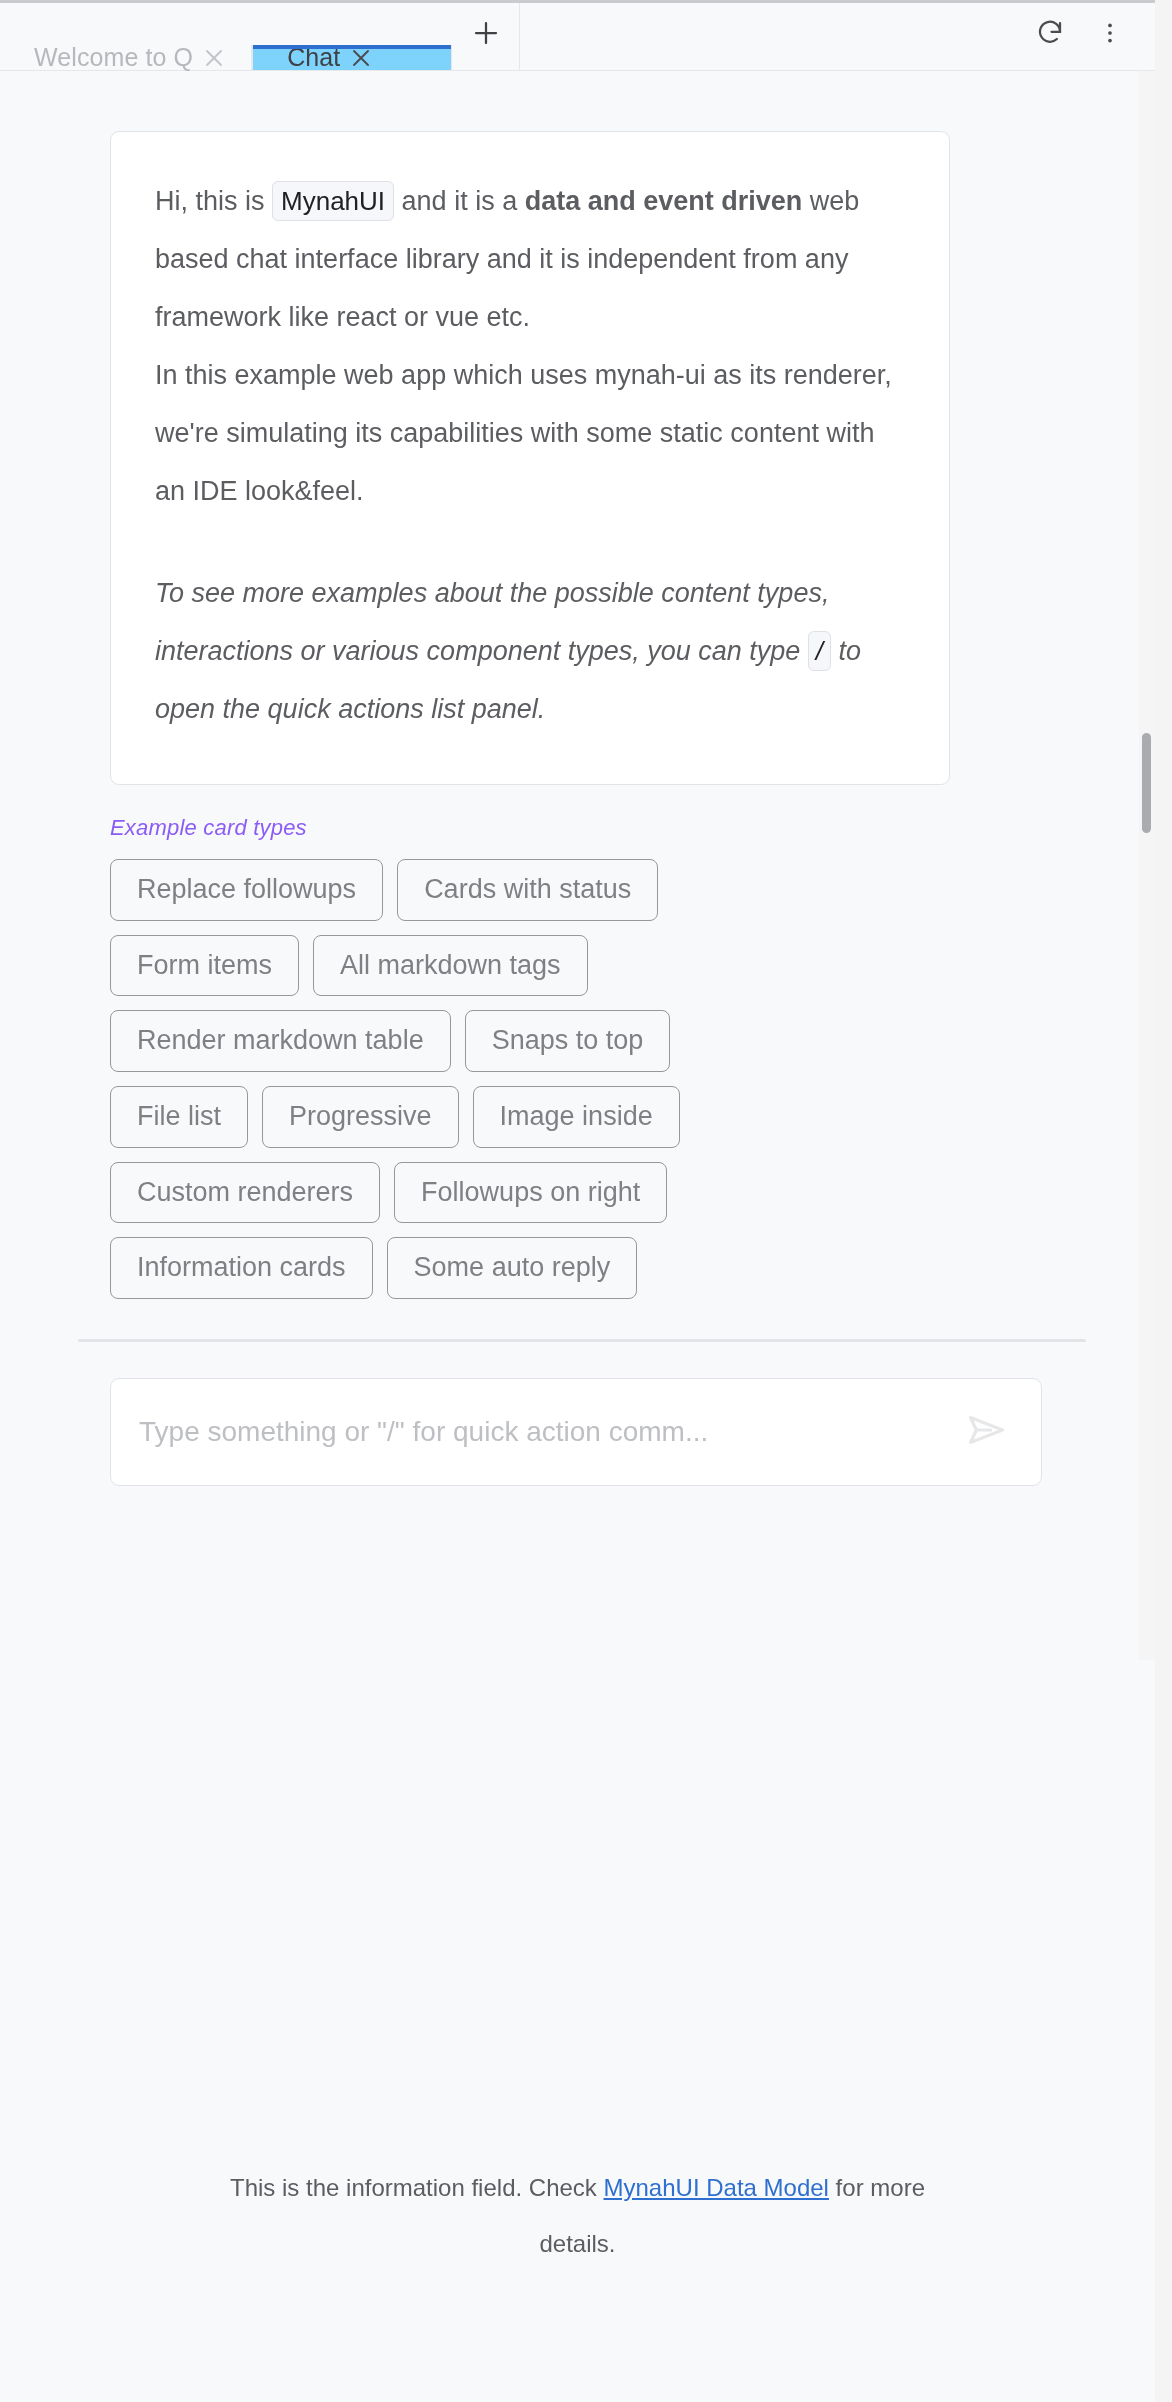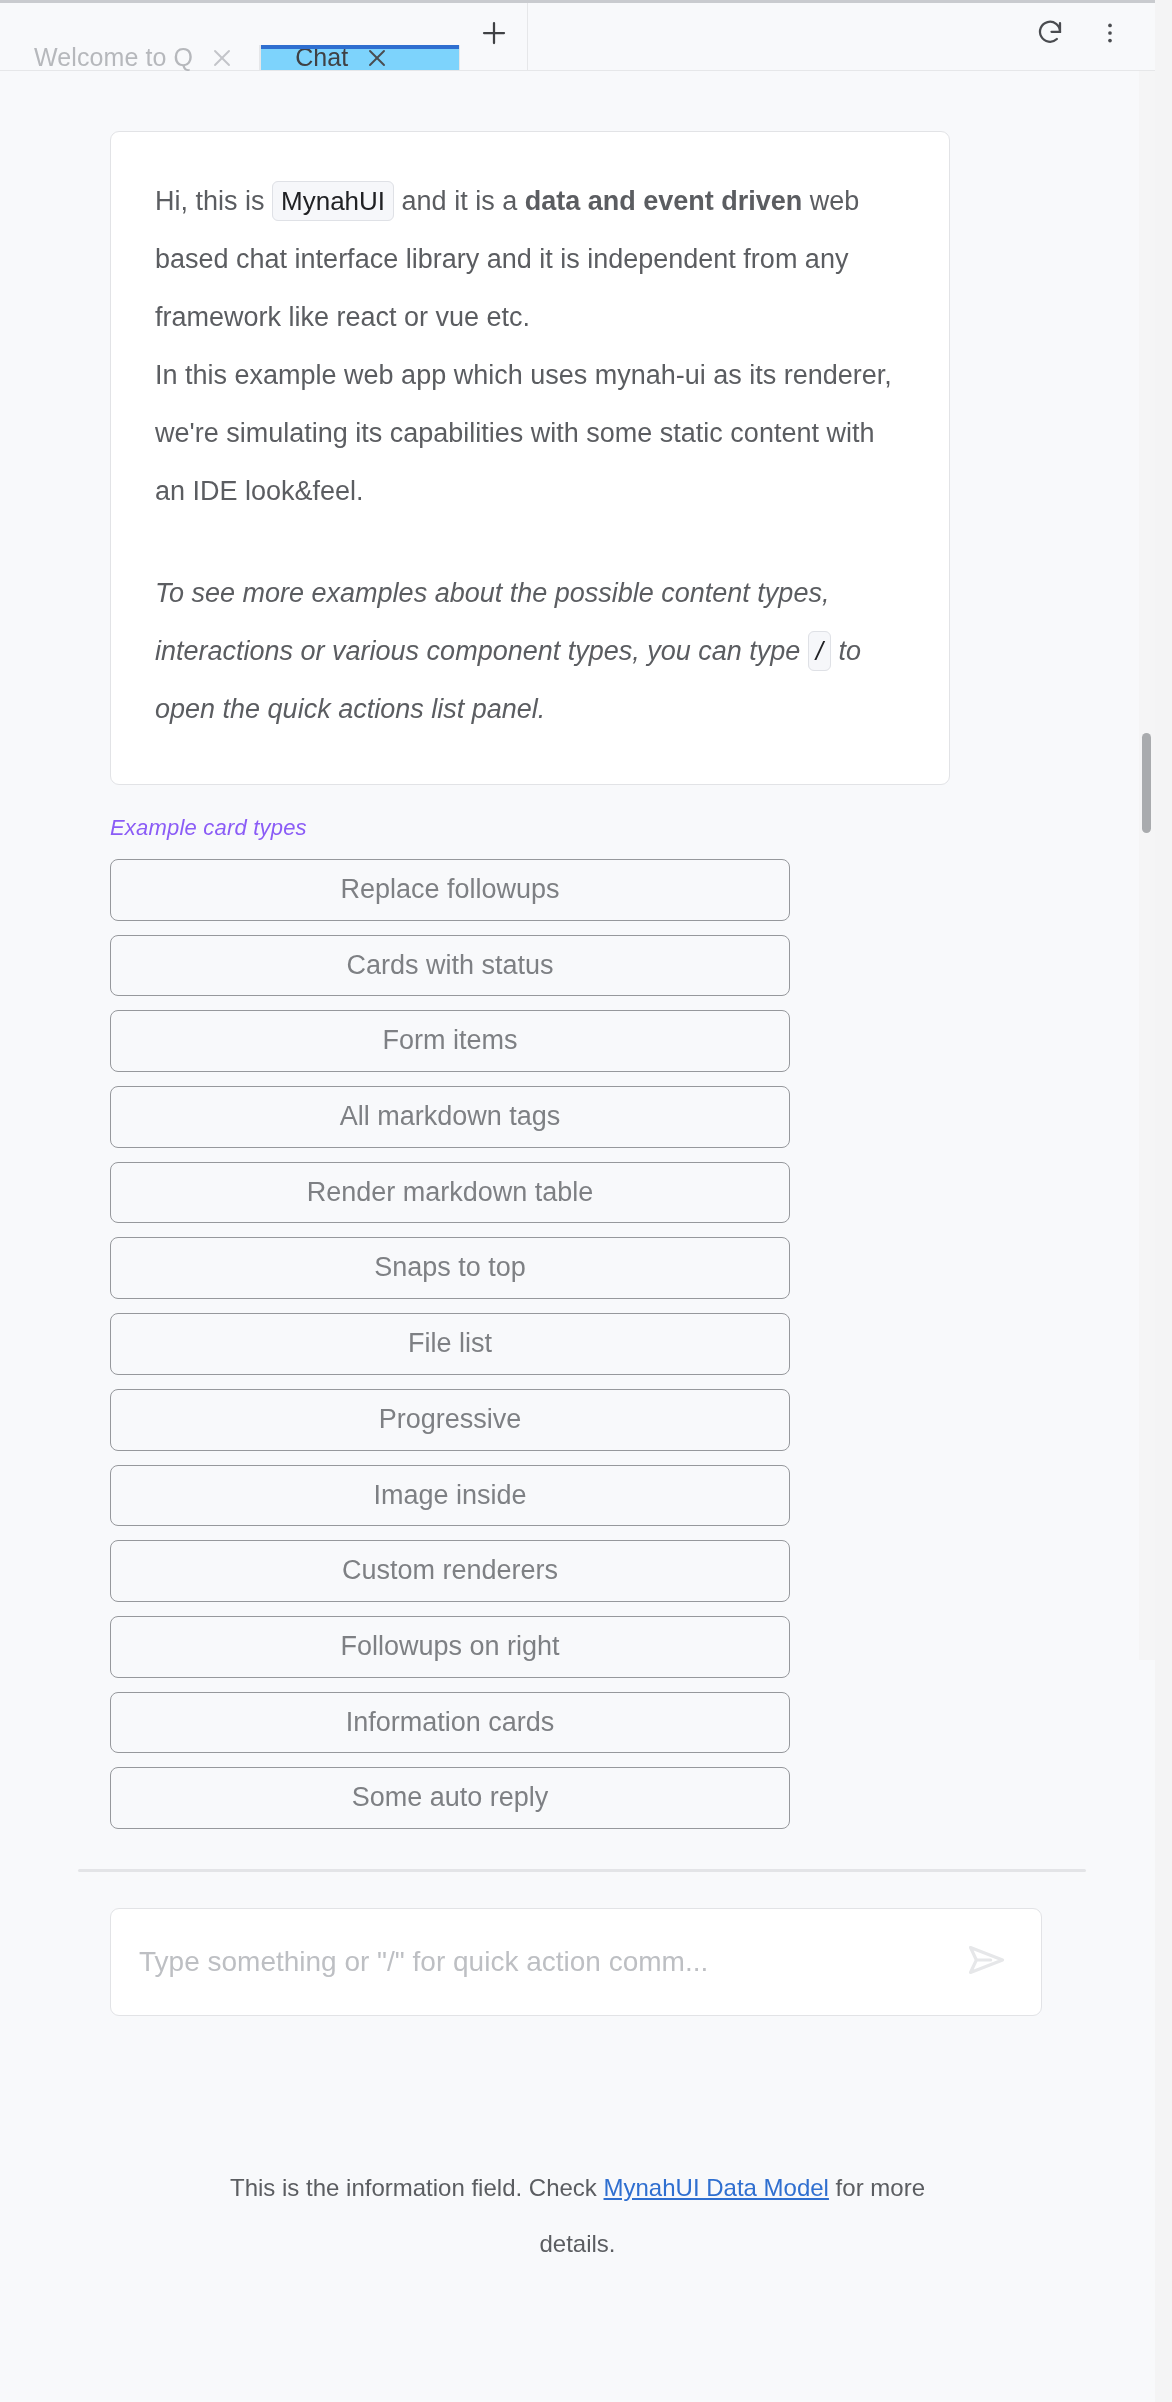--- a/index.html
+++ b/index.html
@@ -46,21 +46,21 @@
     position: absolute;
     left: 0; right: 0; top: 0;
     height: 3px;
     background: #c9cbcf;
   }
 
   .tab {
     position: relative;
     display: flex;
     align-items: center;
-    gap: 14px;
+    gap: 6px;
     padding: 0 22px 0 34px;
     min-width: 200px;
     border-right: 1px solid #e6e7e9;
     cursor: pointer;
     background: #f8f9fb;
     margin-top: 45px;
   }
   .tab-label {
     font-size: 25px;
     color: #b6b8bc;
@@ -190,21 +190,20 @@
     font-style: italic;
     color: #8b5cf6;
     margin-bottom: 18px;
     letter-spacing: .2px;
   }
   .chips {
     display: flex;
     flex-wrap: wrap;
     gap: 14px 14px;
     width: 680px;
-    flex-direction: column;
   }
   .chip {
     font-size: 27px;
     color: #7e8084;
     background: transparent;
     border: 1px solid #96989c;
     border-radius: 8px;
     padding: 15px 26px;
     white-space: nowrap;
     cursor: pointer;

